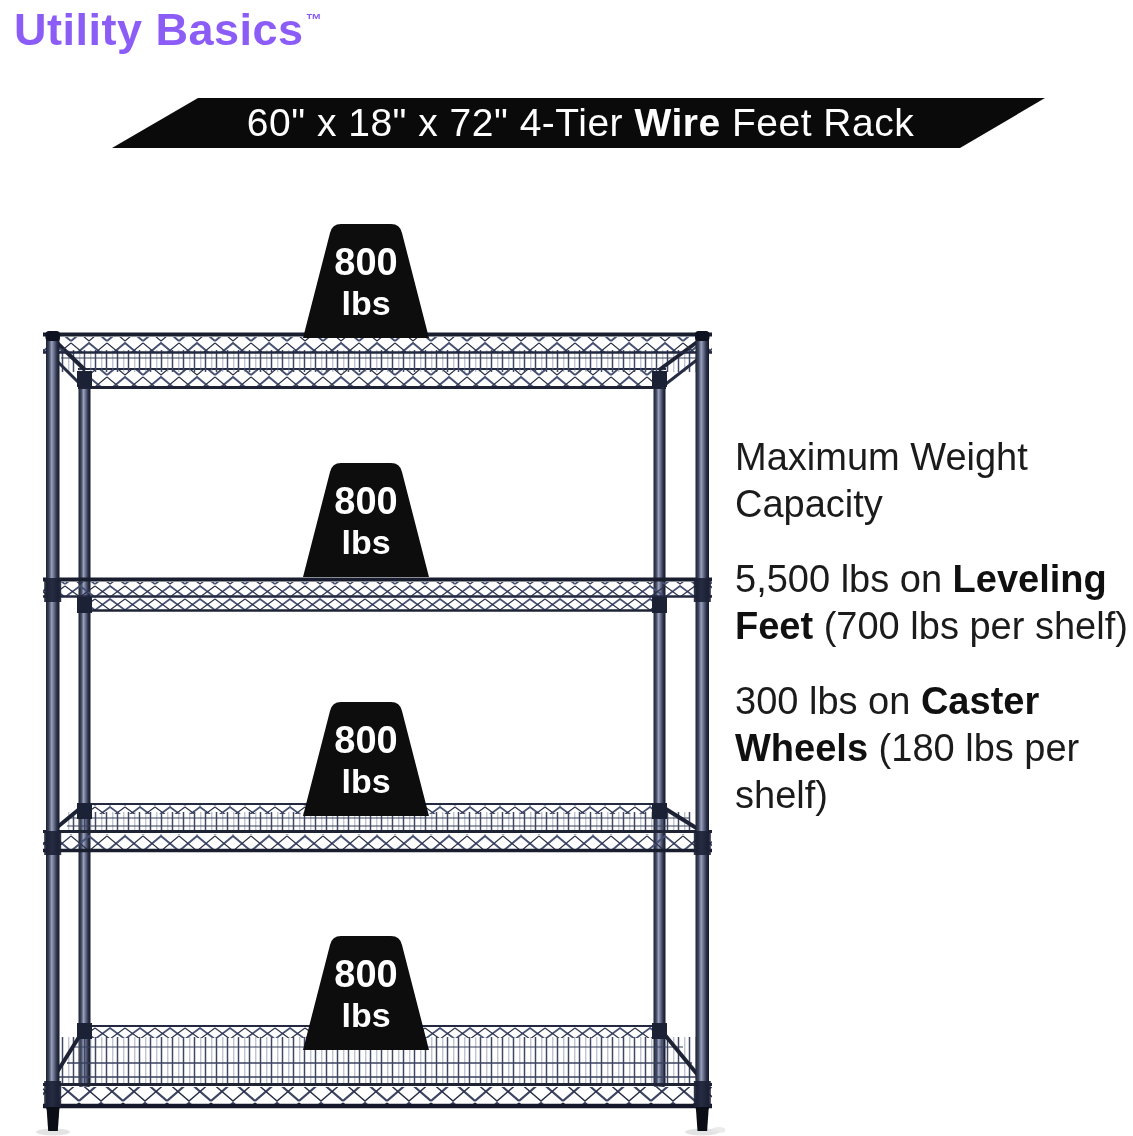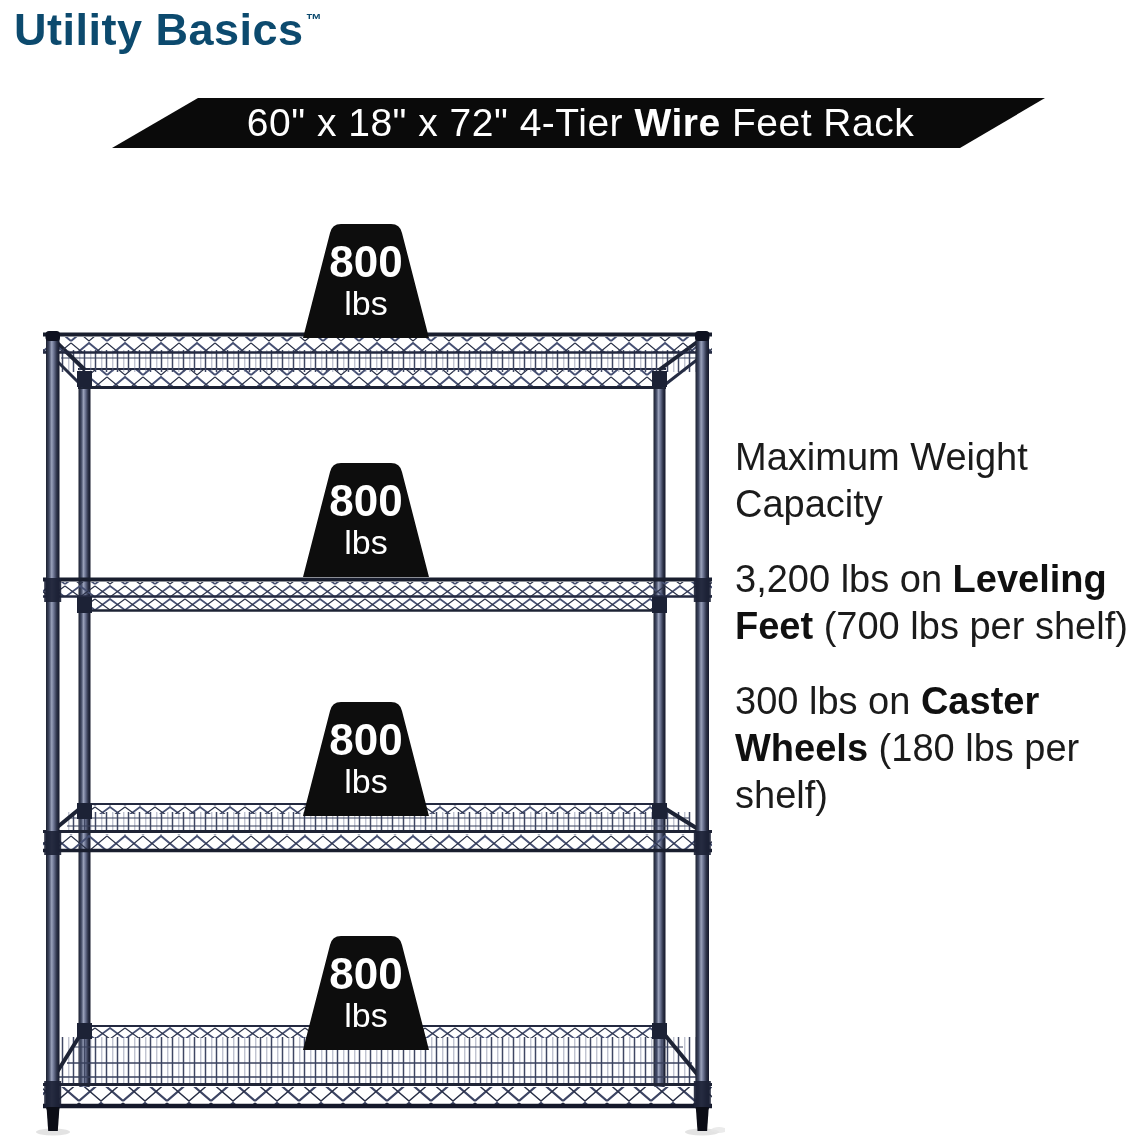--- a/index.html
+++ b/index.html
@@ -4,21 +4,21 @@
 <style>
   html,body{margin:0;padding:0;}
   body{
     width:1133px;height:1136px;position:relative;overflow:hidden;
     background:#ffffff;font-family:"Liberation Sans",sans-serif;
     -webkit-font-smoothing:antialiased;
   }
   
   .logo{
     position:absolute;left:14px;top:4px;
-    font-size:45px;font-weight:bold;color:#0c4a6e;letter-spacing:0.5px;
+    font-size:45px;font-weight:bold;color:#8b5cf6;letter-spacing:0.5px;
   }
   .logo sup{font-size:16px;font-weight:bold;position:relative;top:-4px;left:2px;}
   
   .banner{
     position:absolute;left:112px;top:98px;width:933px;height:50px;
     background:#0a0a0a;
     clip-path:polygon(86px 0,933px 0,848px 50px,0 50px);
     display:flex;align-items:center;justify-content:center;
   }
   .banner .txt{
@@ -28,22 +28,22 @@
   .banner .txt .b{font-weight:bold;}
   
   .rack-svg{position:absolute;left:35px;top:325px;width:690px;height:815px;}
   
   .marker{
     position:absolute;width:126px;background:#0d0d0d;color:#ffffff;
     clip-path:path("M 27 9 Q 29 0 38 0 L 88 0 Q 97 0 99 9 L 126 114 L 0 114 Z");
     display:flex;flex-direction:column;align-items:center;
     text-align:center;z-index:5;
   }
-  .marker .val{font-size:44px;font-weight:bold;margin-top:17px;line-height:42px;}
-  .marker .unit{font-size:34px;font-weight:normal;line-height:40px;}
+  .marker .val{font-size:38px;font-weight:bold;margin-top:17px;line-height:42px;}
+  .marker .unit{font-size:34px;font-weight:bold;line-height:40px;}
   #m1{left:303px;top:224px;height:114px;}
   #m2{left:303px;top:463px;height:114px;}
   #m3{left:303px;top:702px;height:114px;}
   #m4{left:303px;top:936px;height:114px;}
   
   .capacity{
     position:absolute;left:735px;top:434px;width:400px;
     font-size:38px;line-height:47px;color:#1b1b1b;
   }
   .capacity p{margin:0 0 28px 0;}
@@ -194,15 +194,15 @@
   <span class="val">800</span>
   <span class="unit">lbs</span>
 </div>
 <div class="marker" id="m4">
   <span class="val">800</span>
   <span class="unit">lbs</span>
 </div>
 
 <div class="capacity">
   <p>Maximum Weight Capacity</p>
-  <p><span>3,200 lbs on </span><span class="b">Leveling Feet</span><span> (700 lbs per shelf)</span></p>
+  <p><span>5,500 lbs on </span><span class="b">Leveling Feet</span><span> (700 lbs per shelf)</span></p>
   <p><span>300 lbs on </span><span class="b">Caster Wheels</span><span> (180 lbs per shelf)</span></p>
 </div>
 
 </body></html>

